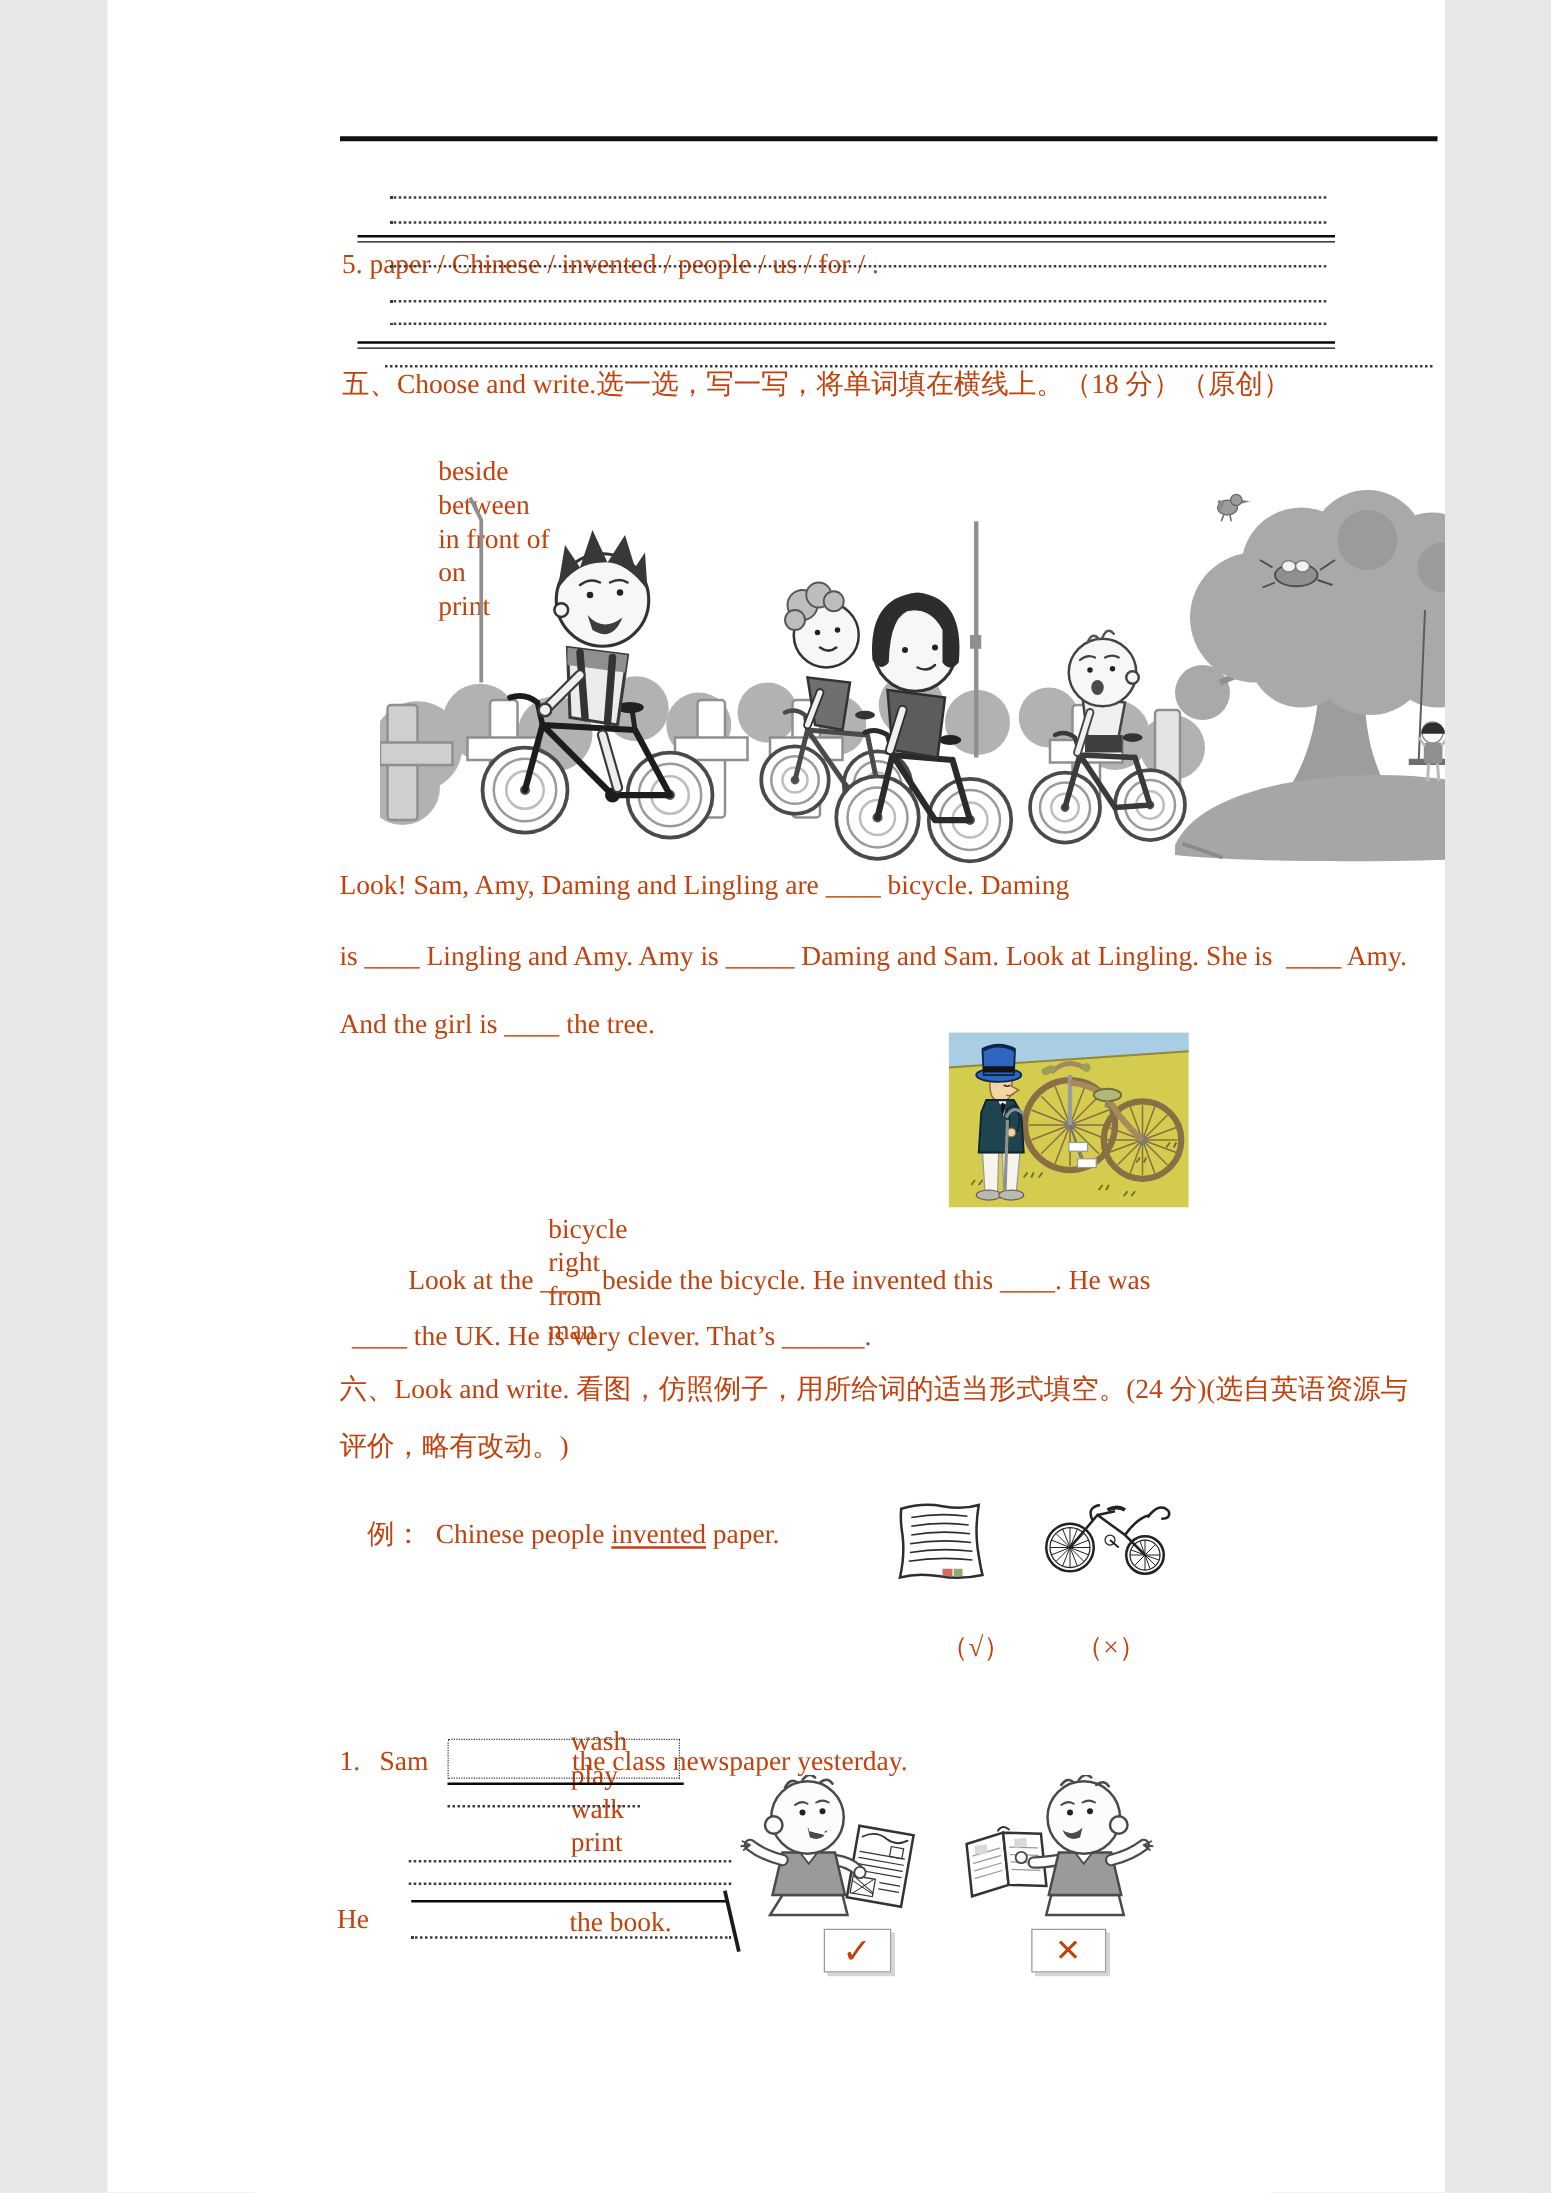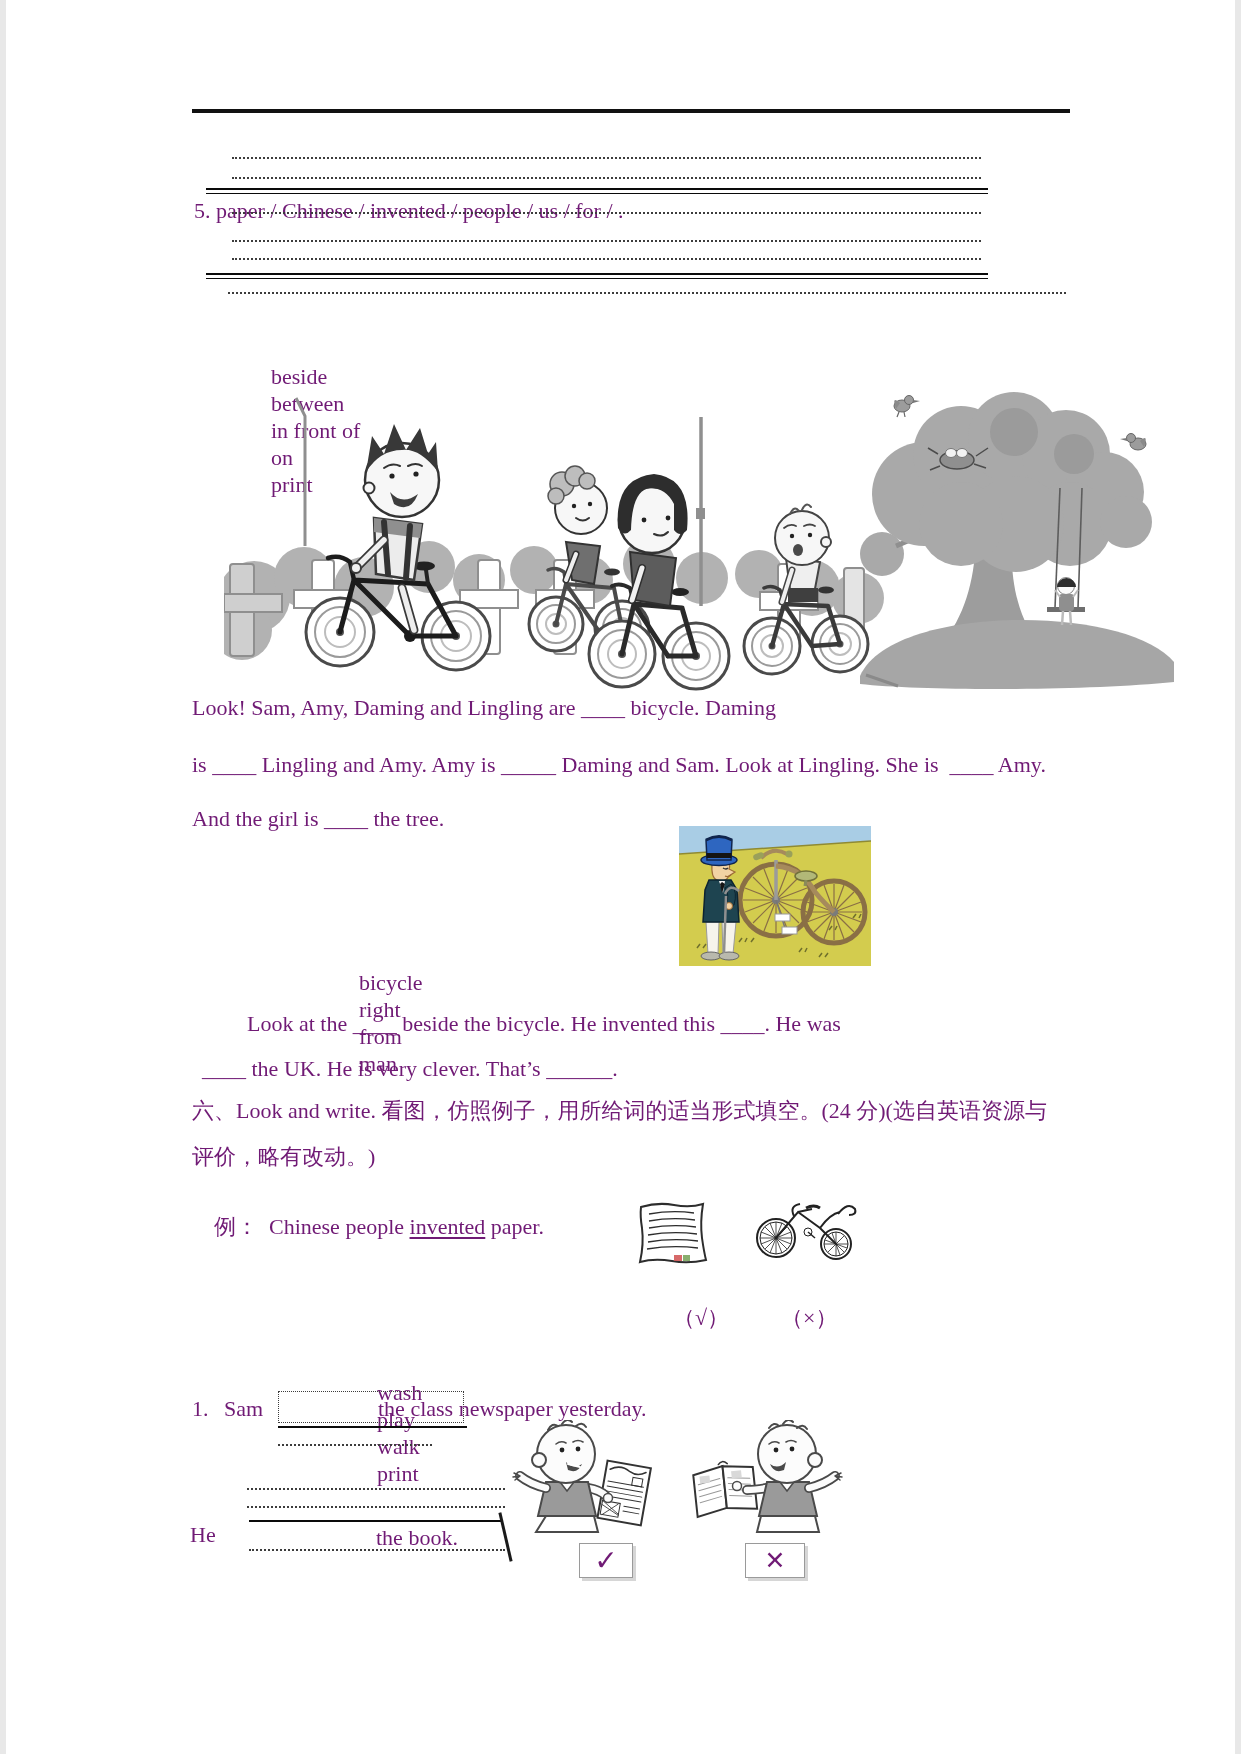--- a/index.html
+++ b/index.html
@@ -1,19 +1,19 @@
 <!DOCTYPE html>
 <html><head>
 <meta charset="utf-8">
 <style>
   html,body { margin:0; padding:0; background:#e8e8e8; }
   .page {
-    position:relative; width:1229px; height:1754px; margin:0 auto;
+    position:relative; width:1070px; height:1754px; margin:0 auto;
     background:#ffffff; overflow:hidden;
-    font-family:"Liberation Serif","DejaVu Serif",serif; color:#701a75;
+    font-family:"Liberation Serif","DejaVu Serif",serif; color:#c2410c;
   }
   .t { position:absolute; font-size:22px; line-height:27px; white-space:pre; }
   .rule-thick { position:absolute; height:4px; background:#111; }
   .dotline { position:absolute; height:0; border-top:2px dotted #3c3c3c; }
   .dblline { position:absolute; height:3px; border-top:2px solid #0a0a0a; border-bottom:1.5px solid #0a0a0a; }
   .solidline { position:absolute; height:0; border-top:2px solid #0a0a0a; }
   .dotbox { position:absolute; border:1.5px dotted #3c3c3c; }
   .u { text-decoration:underline; text-underline-offset:3px; }
   .wb span { display:inline-block; }
   .markbox {
@@ -34,20 +34,21 @@
   <div class="dotline" style="left:226px;top:177px;width:749px"></div>
   <div class="dblline" style="left:200px;top:188px;width:782px"></div>
 
   <div class="t" style="left:188px;top:197px">5. paper / Chinese / invented / people / us / for / .</div>
   <div class="dotline" style="left:226px;top:212px;width:749px"></div>
   <div class="dotline" style="left:226px;top:240px;width:749px"></div>
   <div class="dotline" style="left:226px;top:258px;width:749px"></div>
   <div class="dblline" style="left:200px;top:273px;width:782px"></div>
 
   <div class="dotline" style="left:222px;top:292px;width:838px"></div>
+  <div class="t" style="left:188px;top:293px">五、Choose and write.选一选，写一写，将单词填在横线上。（18 分）（原创）</div>
 
   <div class="t wb" style="left:243px;top:336px">
     <span style="margin-right:36px">beside</span>
     <span style="">between</span>
     <span style="margin-right:24px">in front of</span>
     <span style="margin-right:17px">on</span>
     <span>print</span>
   </div>
 
   <svg style="left:218px;top:392px" width="955" height="300" viewBox="0 0 955 300">

